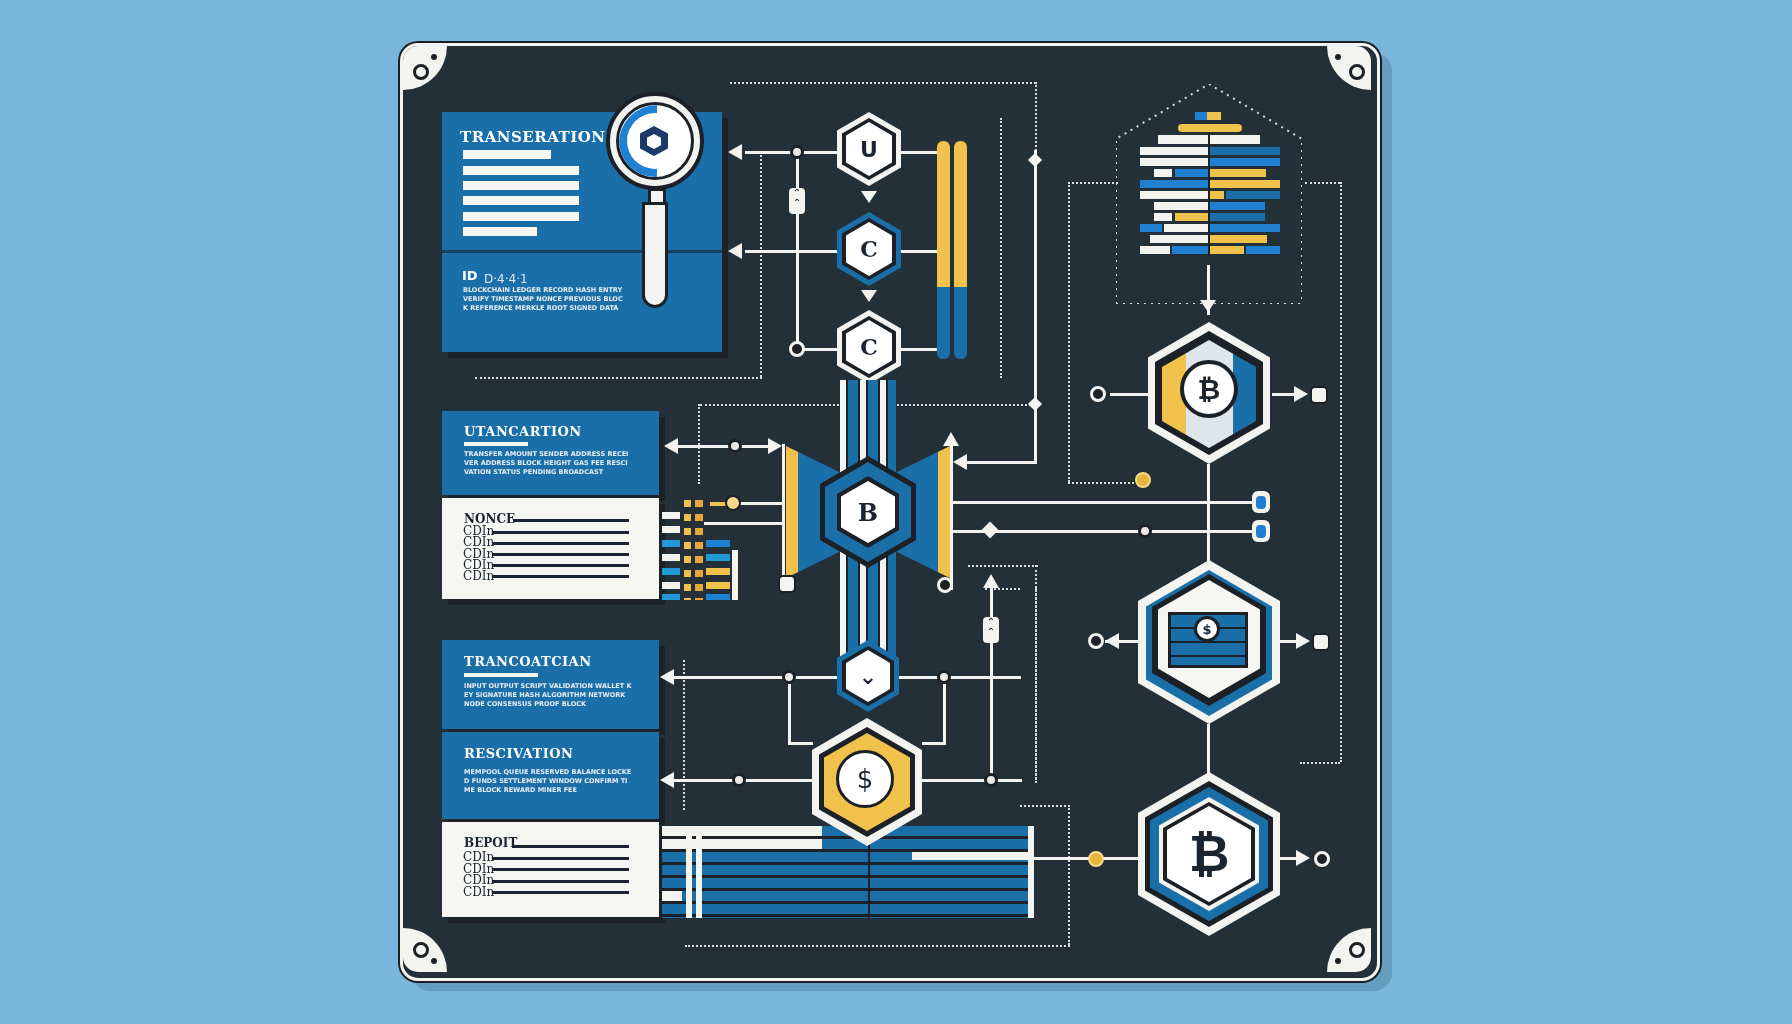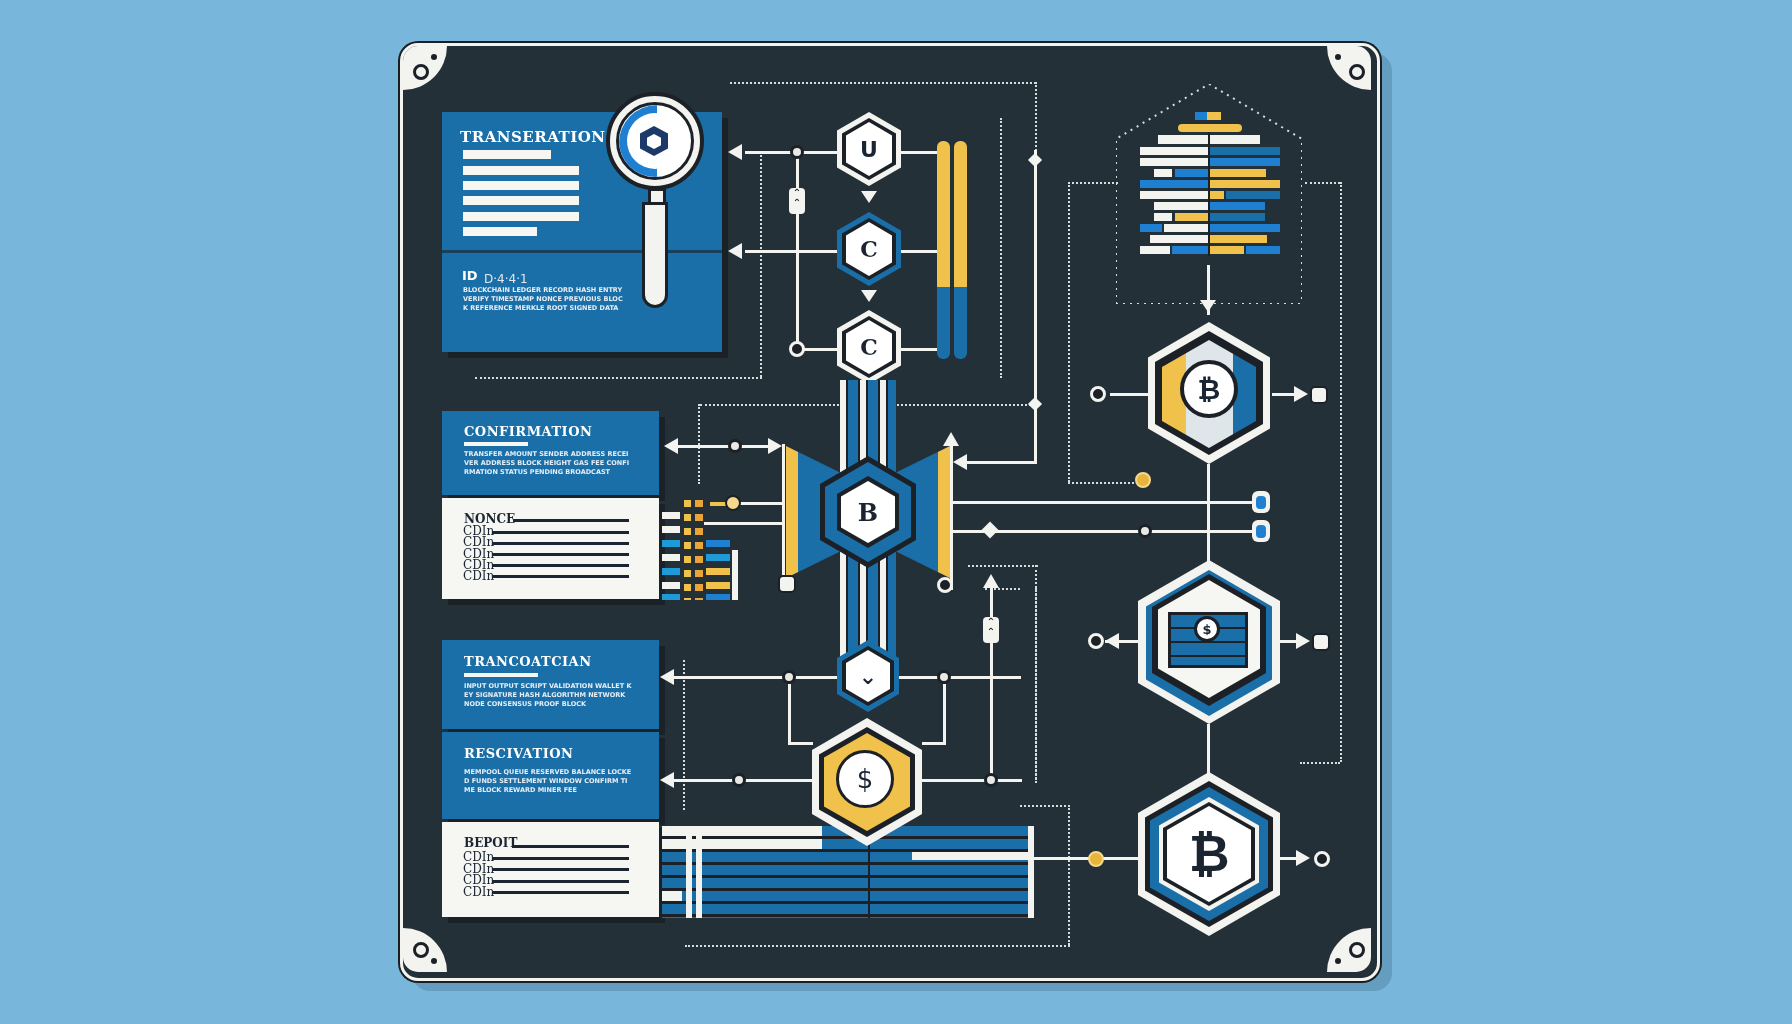--- a/index.html
+++ b/index.html
@@ -97,23 +97,23 @@
     <div style="position:absolute;left:0;top:0;width:38px;height:78px;background:#1f7fd0;border-radius:38px 0 0 38px;"></div>
     <div style="position:absolute;left:8px;top:8px;width:56px;height:56px;border-radius:50%;background:#fff;"></div>
   </div>
   <div class="abs hex" style="left:34px;top:34px;width:28px;height:30px;background:#1b3a6a;"></div>
   <div class="abs hex" style="left:41px;top:42px;width:14px;height:15px;background:#fff;"></div>
   <div class="abs" style="left:42px;top:96px;width:12px;height:12px;background:#f3f3f0;border:3px solid #1b2126;"></div>
   <div class="abs" style="left:36px;top:110px;width:26px;height:106px;background:#f3f3f0;border:3px solid #1b2126;border-radius:0 0 14px 14px;box-sizing:border-box;"></div>
 </div>
 
 <div class="abs card-blue" style="left:442px;top:411px;width:217px;height:84px;"></div>
-<div class="abs title" style="left:464px;top:424px;font-size:13px;">CONFIRMATION</div>
+<div class="abs title" style="left:464px;top:424px;font-size:13px;">UTANCARTION</div>
 <div class="abs bar-w" style="left:464px;top:442px;width:64px;height:4px;"></div>
-<div class="abs txt" style="left:464px;top:450px;width:168px;height:36px;">TRANSFER AMOUNT SENDER ADDRESS RECEIVER ADDRESS BLOCK HEIGHT GAS FEE CONFIRMATION STATUS PENDING BROADCAST</div>
+<div class="abs txt" style="left:464px;top:450px;width:168px;height:36px;">TRANSFER AMOUNT SENDER ADDRESS RECEIVER ADDRESS BLOCK HEIGHT GAS FEE RESCIVATION STATUS PENDING BROADCAST</div>
 
 <div class="abs card-white" style="left:442px;top:498px;width:217px;height:101px;"></div>
 <div class="abs title-dark" style="left:464px;top:512px;">NONCE</div>
 <div class="abs row-line" style="left:513px;top:519px;width:116px;"></div>
 <div class="abs row-lbl" style="left:463px;top:524px;">CDIn</div>
 <div class="abs row-line" style="left:492px;top:531px;width:137px;"></div>
 <div class="abs row-lbl" style="left:463px;top:535px;">CDIn</div>
 <div class="abs row-line" style="left:492px;top:542px;width:137px;"></div>
 <div class="abs row-lbl" style="left:463px;top:547px;">CDIn</div>
 <div class="abs row-line" style="left:492px;top:553px;width:137px;"></div>

